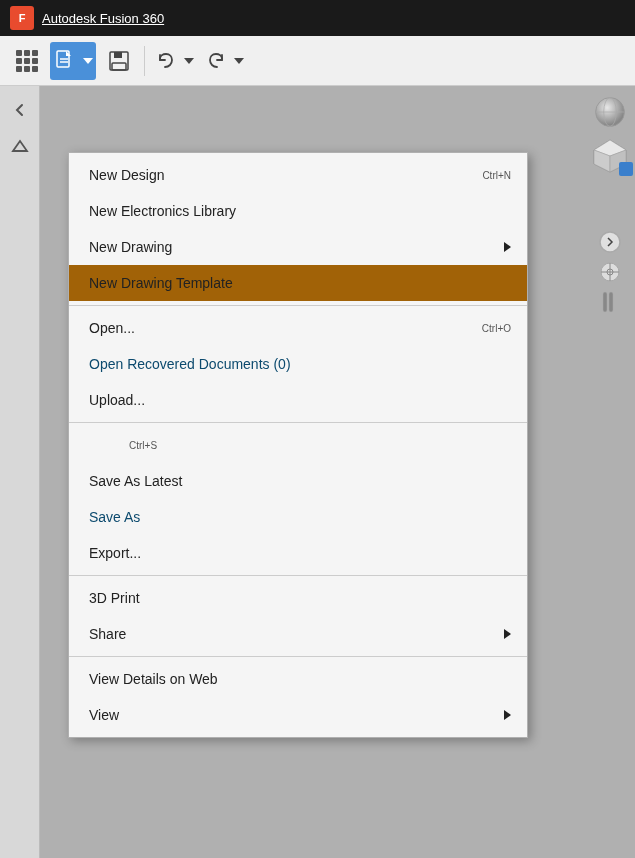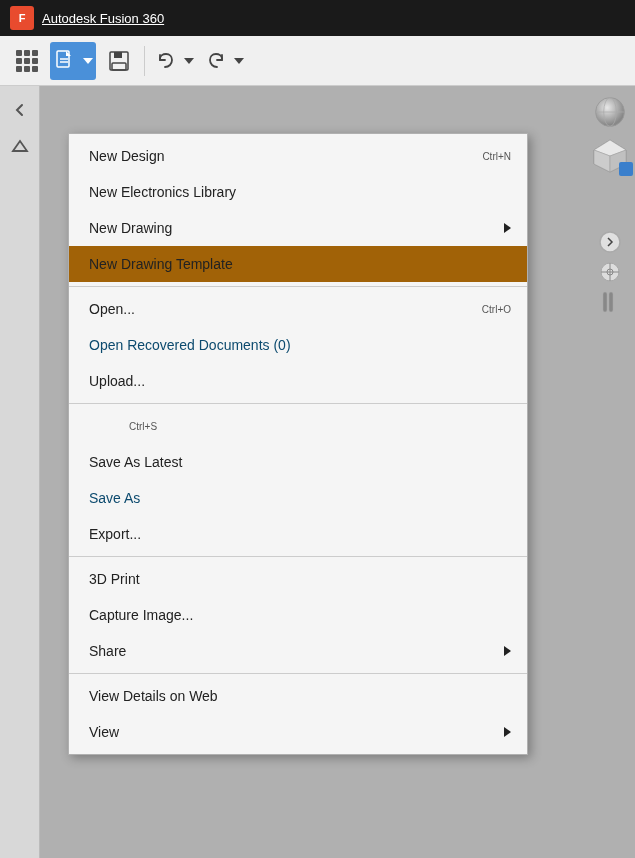--- a/index.html
+++ b/index.html
@@ -172,21 +172,21 @@
       display: flex;
       align-items: center;
       justify-content: center;
       cursor: pointer;
       color: #555;
     }
 
     
     .dropdown-menu {
       position: absolute;
-      top: 47px;
+      top: 66px;
       left: 68px;
       width: 460px;
       background: #f5f5f5;
       border: 1px solid #b0b0b0;
       box-shadow: 3px 3px 10px rgba(0,0,0,0.3);
       z-index: 1000;
       padding: 4px 0;
     }
 
     .menu-item {
@@ -442,23 +442,20 @@
         <span class="menu-item-label">Save As</span>
       </div>
       <div class="menu-item">
         <span class="menu-item-label">Export...</span>
       </div>
       <div class="menu-separator"></div>
       <div class="menu-item">
         <span class="menu-item-label">3D Print</span>
       </div>
       <div class="menu-item">
-        <span class="menu-item-label">Capture Image...</span>
-      </div>
-      <div class="menu-item">
         <span class="menu-item-label">Share</span>
         <span class="right-arrow"></span>
       </div>
       <div class="menu-separator"></div>
       <div class="menu-item">
         <span class="menu-item-label">View Details on Web</span>
       </div>
       <div class="menu-item">
         <span class="menu-item-label">View</span>
         <span class="right-arrow"></span>

